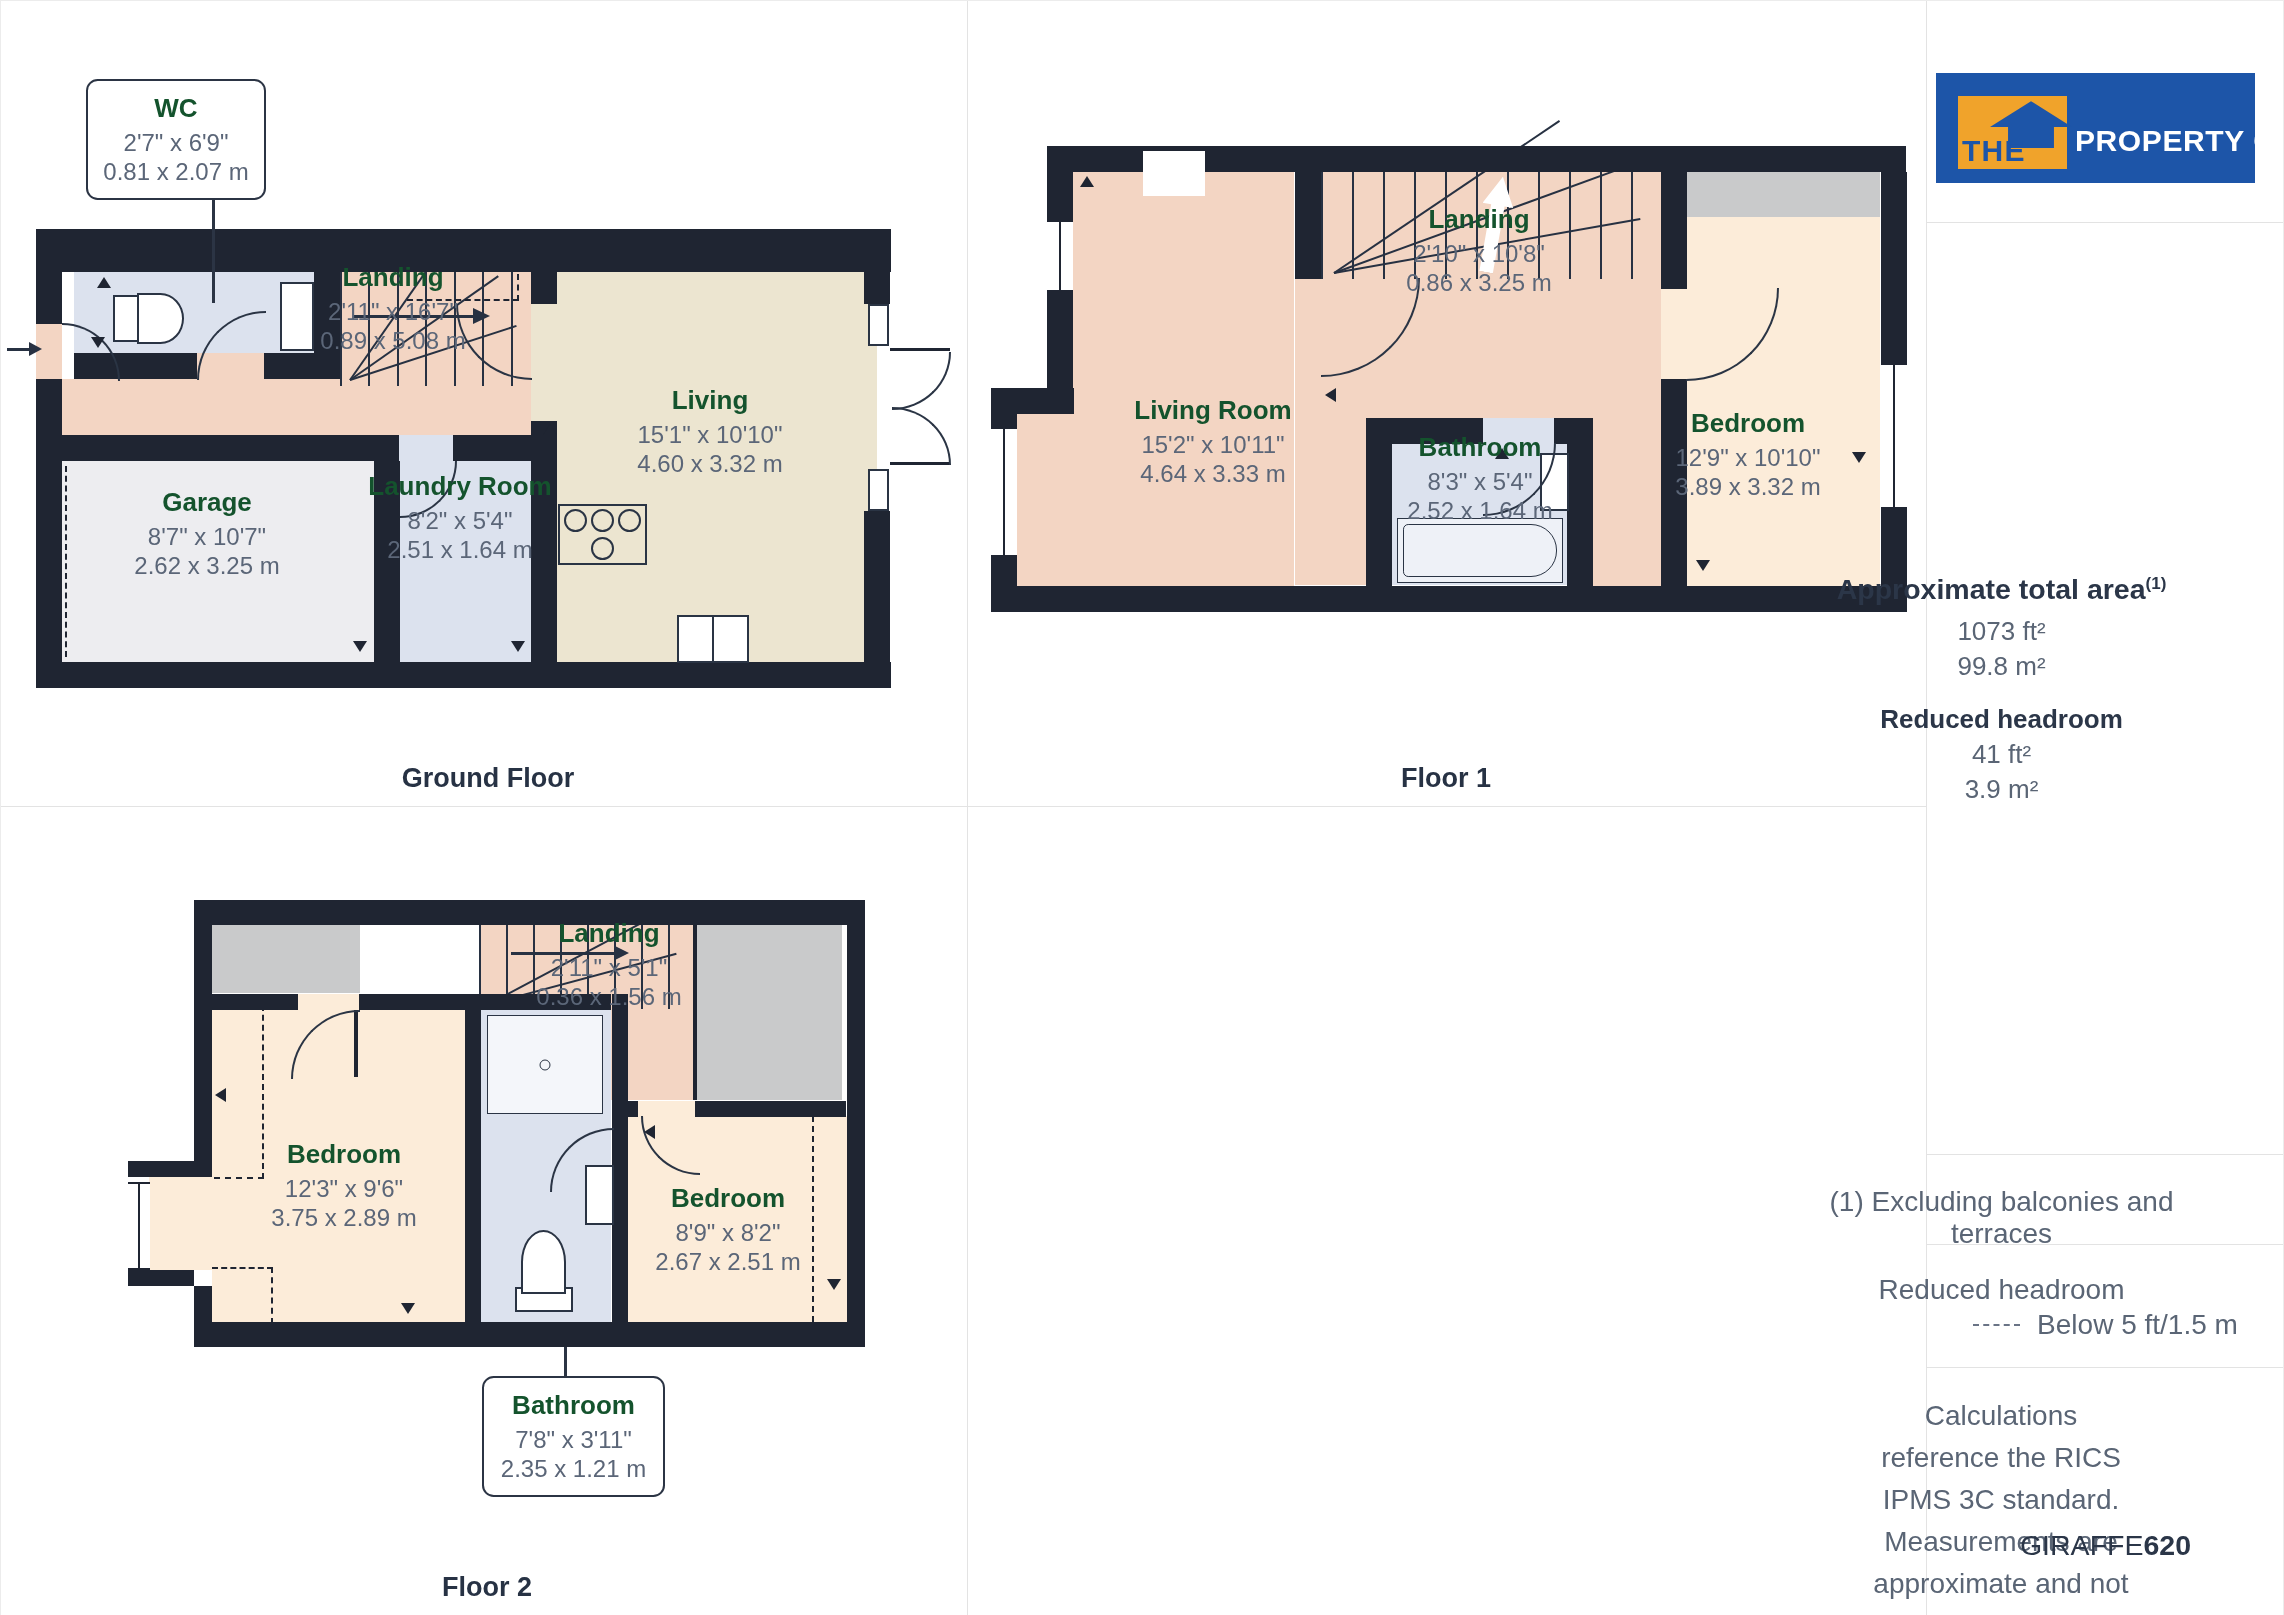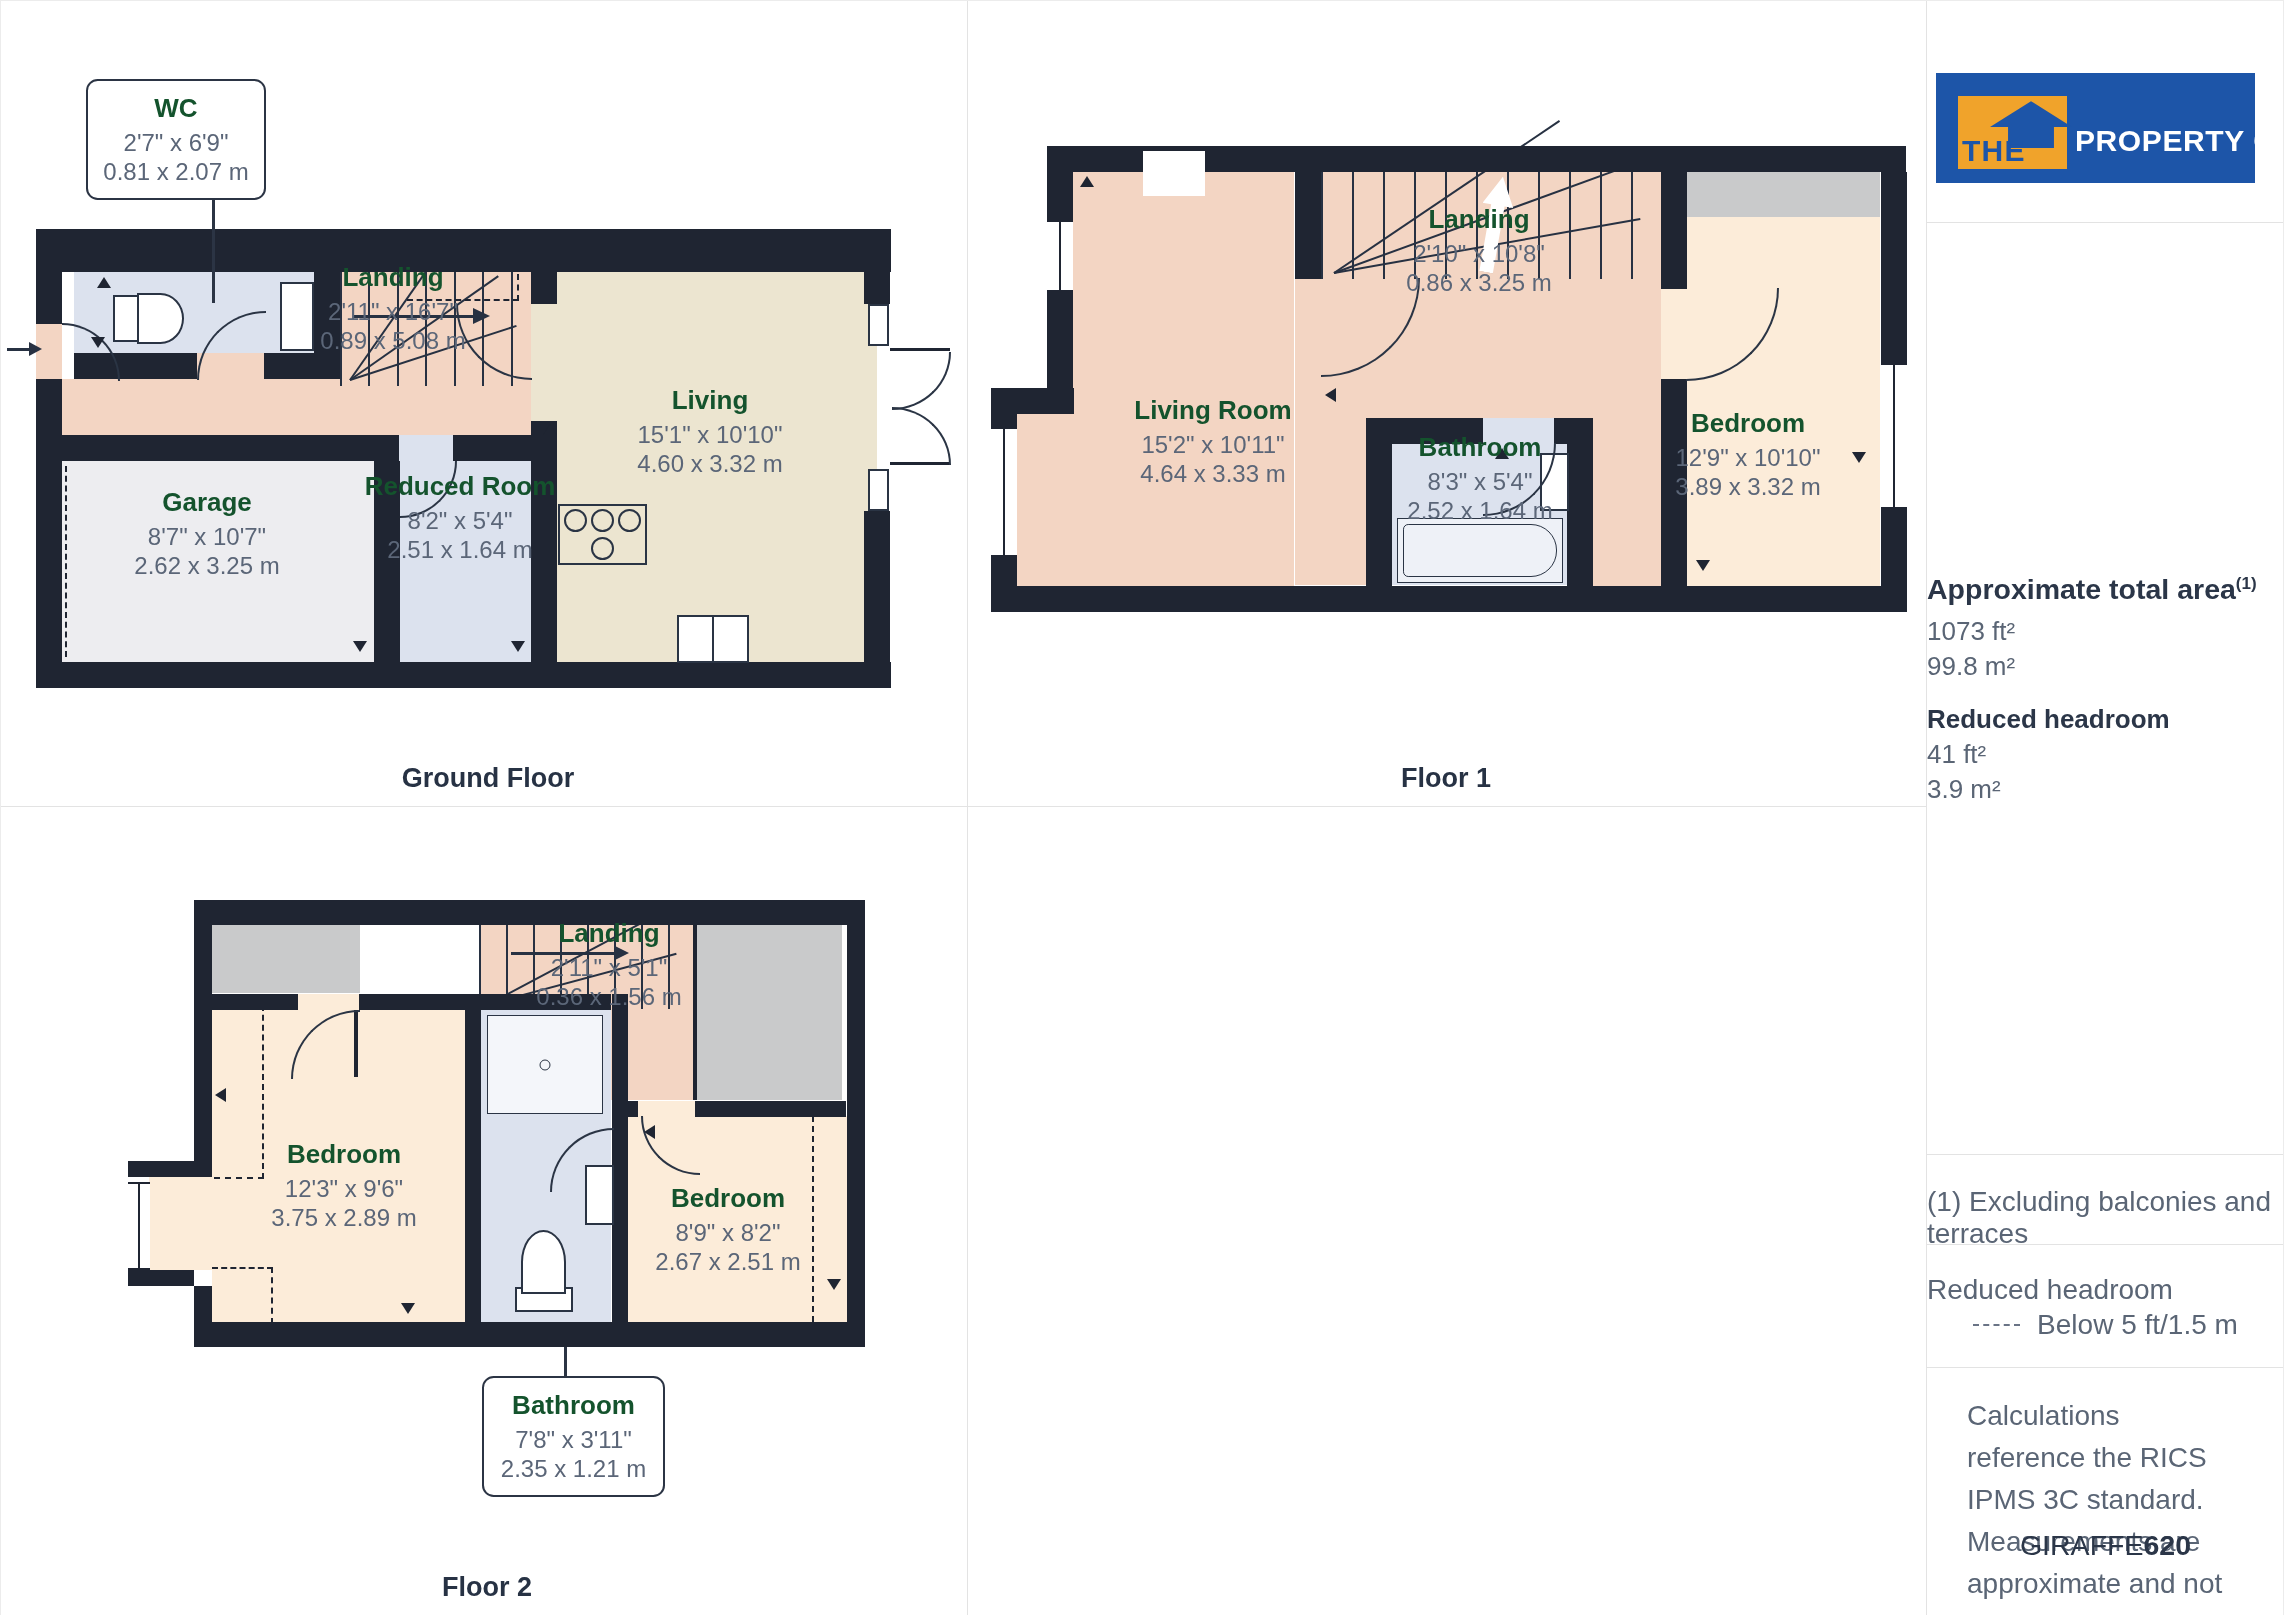--- a/index.html
+++ b/index.html
@@ -31,21 +31,21 @@
   .rname{font-weight:bold;font-size:26px;color:#14532d;margin-bottom:5.2px;}
   .rdim{font-size:24px;color:#5b6678;line-height:1.2;}
   .callout{position:absolute;background:#fff;border:2.6px solid #2b3444;border-radius:11.7px;
            text-align:center;z-index:40;padding:11.7px 6.5px;}
   .leader{position:absolute;width:2.6px;background:#2b3444;z-index:35;}
   .flabel{position:absolute;transform:translateX(-50%);font-weight:bold;font-size:27px;color:#273244;z-index:30;white-space:nowrap;}
   
   .fixture{position:absolute;border:2.6px solid #2a3444;background:#ffffff;z-index:16;}
   .fixblue{position:absolute;border:1.9px solid #2a3444;background:#eef1f7;z-index:16;}
   
-  .sb{position:absolute;left:1927px;width:357px;z-index:30;}
+  .sb{position:absolute;left:1823px;width:357px;text-align:center;z-index:30;}
   .sb-h1{font-weight:bold;font-size:28.5px;color:#2b3648;}
   .sb-val{font-size:26px;color:#5a6575;}
   .sb-small{font-size:28px;color:#5a6575;}
   .sb-line{position:absolute;left:1927px;width:357px;height:1.3px;background:#e3e3e3;z-index:6;}
   .logo{position:absolute;left:1936px;top:73px;width:319px;height:110px;background:#1d55a8;z-index:30;}
   .logo-orange{position:absolute;left:22px;top:23px;width:109px;height:73px;background:#f0a32b;}
   .logo-house{position:absolute;left:32px;top:5.2px;width:82px;height:47px;background:#1d55a8;
      clip-path:polygon(50% 0,100% 55%,78% 55%,78% 100%,22% 100%,22% 55%,0 55%);}
   .logo-the{position:absolute;left:3.9px;bottom:1.3px;font-weight:bold;font-size:30px;color:#1d55a8;letter-spacing:1.3px;}
   .logo-rest{position:absolute;left:139px;bottom:24.6px;font-weight:bold;font-size:30px;color:#ffffff;letter-spacing:0.6px;white-space:nowrap;}
@@ -150,21 +150,21 @@
     <div class="rname">Living</div>
     <div class="rdim">15'1" x 10'10"</div>
     <div class="rdim">4.60 x 3.32 m</div>
   </div>
   <div class="rlabel" style="left:207px;top:487px;">
     <div class="rname">Garage</div>
     <div class="rdim">8'7" x 10'7"</div>
     <div class="rdim">2.62 x 3.25 m</div>
   </div>
   <div class="rlabel" style="left:460px;top:471px;">
-    <div class="rname">Reduced Room</div>
+    <div class="rname">Laundry Room</div>
     <div class="rdim">8'2" x 5'4"</div>
     <div class="rdim">2.51 x 1.64 m</div>
   </div>
   <div class="flabel" style="left:488px;top:763px;">Ground Floor</div>
 </div>
 
 <div>
 
   <div class="room c-salmon" style="left:1073px;top:172px;width:221px;height:414px;"></div>
   <div class="room c-salmon" style="left:1295px;top:375px;width:71px;height:210px;"></div>

